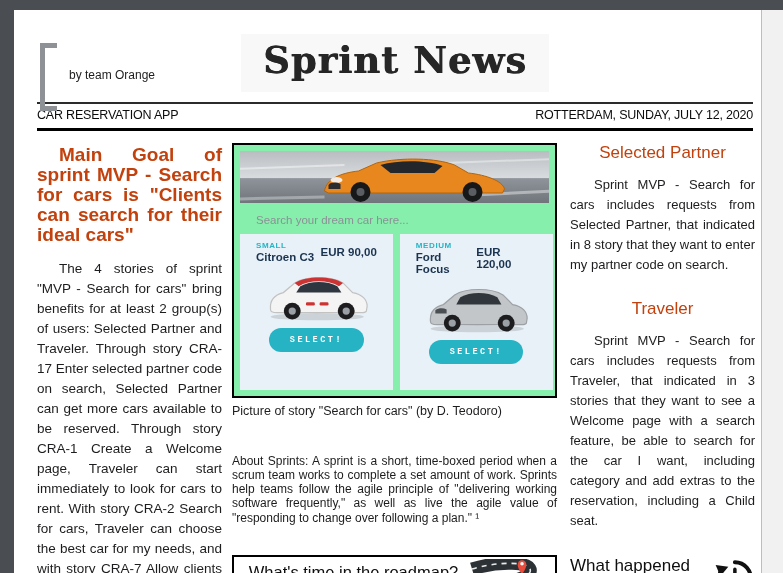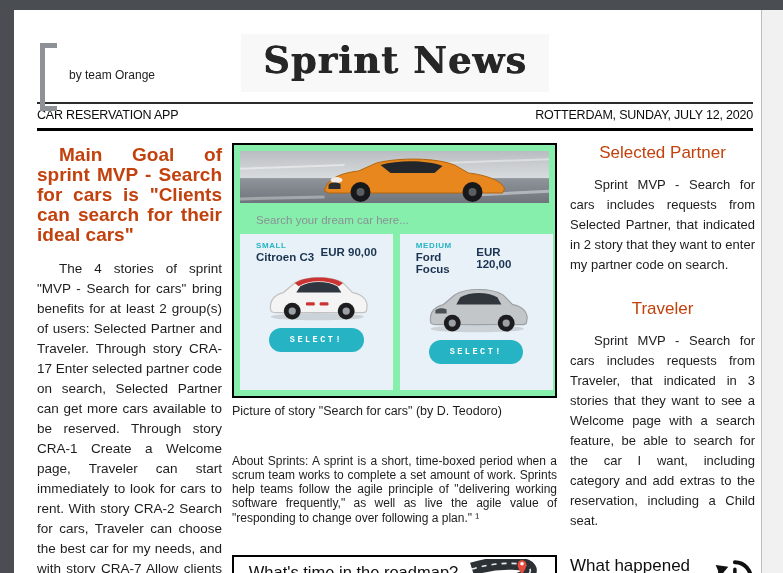--- a/index.html
+++ b/index.html
@@ -218,21 +218,21 @@
         <h3 class="roadmap-title">What's time in the roadmap?</h3>
         <p class="roadmap-body">A product roadmap is a plan of action for how a product or solution will evolve over time. Product owners use roadmaps to outline future</p>
       </div>
 
     </section>
 
     <section class="col-right">
 
       <div class="sec">
         <h3 class="sec-title">Selected Partner</h3>
-        <p class="sec-body">Sprint MVP - Search for cars includes requests from Selected Partner, that indicated in 2 story that they want to enter my partner code on search.</p>
+        <p class="sec-body">Sprint MVP - Search for cars includes requests from Selected Partner, that indicated in 8 story that they want to enter my partner code on search.</p>
       </div>
 
       <div class="sec">
         <h3 class="sec-title">Traveler</h3>
         <p class="sec-body">Sprint MVP - Search for cars includes requests from Traveler, that indicated in 3 stories that they want to see a Welcome page with a search feature, be able to search for the car I want, including category and add extras to the reservation, including a Child seat.</p>
       </div>
 
       <div class="sec sec3">
         <div class="sec3-head">
           <h3 class="sec-title-left">What happened before?</h3>

